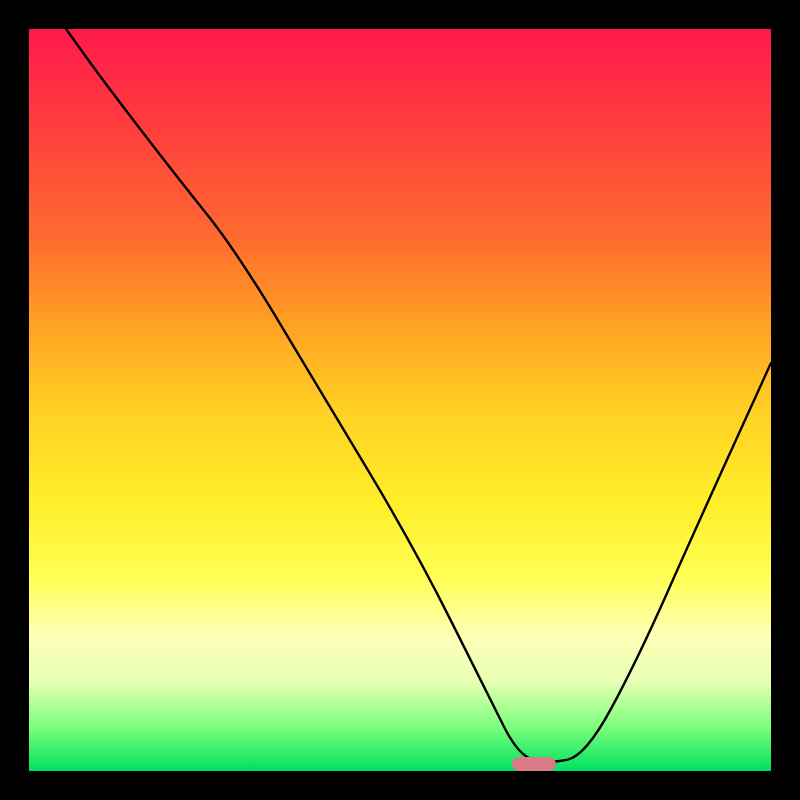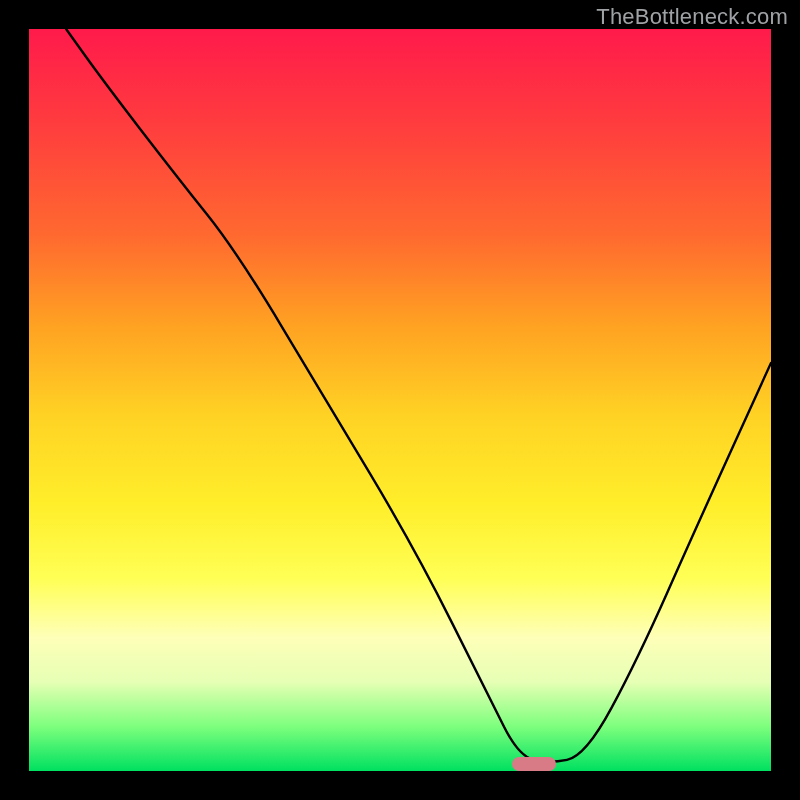--- a/index.html
+++ b/index.html
@@ -72,14 +72,13 @@
 
   <div class="plot-area">
 
     <svg class="curve" viewBox="0 0 742 742" preserveAspectRatio="none">
       <path d="M 37.1 0.0 Q 37.1 0.0 55.7 26.0 Q 74.2 51.9 111.3 100.2 Q 148.4 148.4 178.1 185.5 Q 207.8 222.6 252.3 296.8 Q 296.8 371.0 341.3 445.2 Q 385.8 519.4 422.9 593.6 Q 460.0 667.8 474.9 697.5 Q 489.7 727.2 504.6 730.9 Q 519.4 734.6 538.0 730.9 Q 556.5 727.2 582.5 678.9 Q 608.4 630.7 638.1 563.9 Q 667.8 497.1 704.9 415.5 T 742.0 333.9" fill="none" stroke="#000" stroke-width="2.4" stroke-linecap="round" stroke-linejoin="round"></path>
     </svg>
 
     <div class="marker" style="left: 504.56px; top: 734.58px; background: rgb(217, 122, 135);"></div>
   </div>
 
-  <div class="watermark">TheBottleneck.com</div>
 </div>
 
 </body></html>

